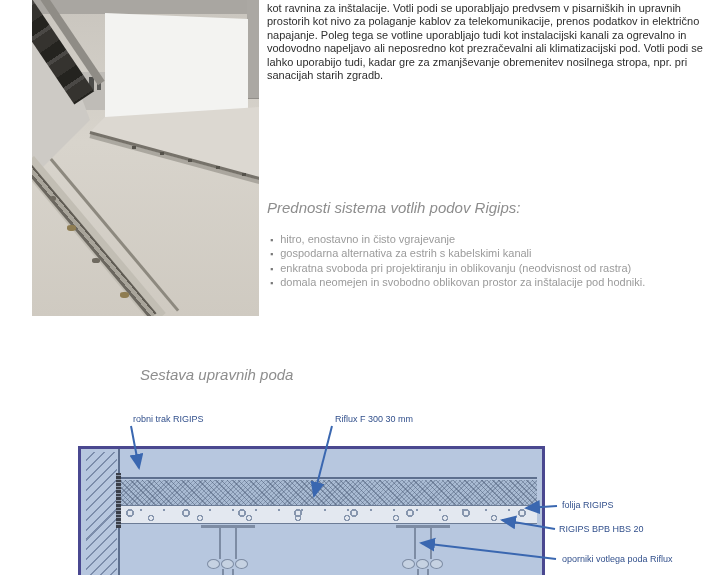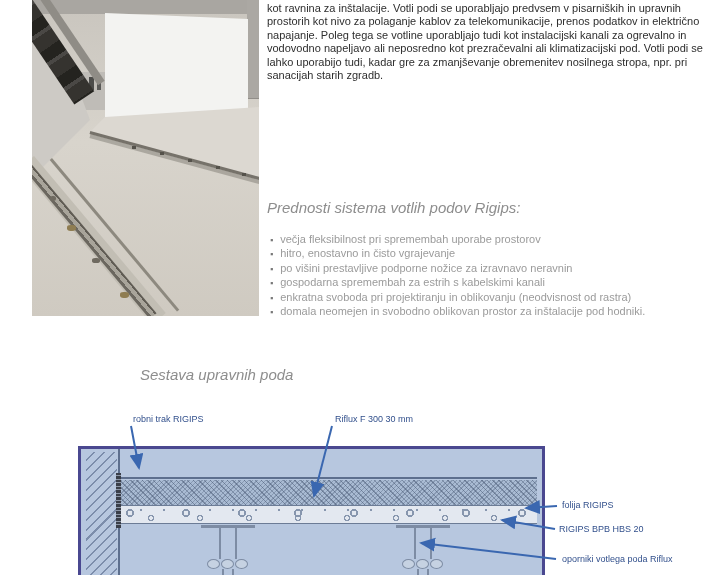--- a/index.html
+++ b/index.html
@@ -115,24 +115,22 @@
     <div class="ph-clump" style="left:18px;top:196px;width:6px;height:5px;background:#6f6a60"></div>
     <div class="ph-clump" style="left:35px;top:225px;width:9px;height:6px"></div>
     <div class="ph-clump" style="left:60px;top:258px;width:8px;height:5px;background:#6f6a60"></div>
     <div class="ph-clump" style="left:88px;top:292px;width:9px;height:6px"></div>
   </div>
 
   <p class="intro">kot ravnina za inštalacije. Votli podi se uporabljajo predvsem v pisarniških in upravnih prostorih kot nivo za polaganje kablov za telekomunikacije, prenos podatkov in električno napajanje. Poleg tega se votline uporabljajo tudi kot instalacijski kanali za ogrevalno in vodovodno napeljavo ali neposredno kot prezračevalni ali klimatizacijski pod. Votli podi se lahko uporabijo tudi, kadar gre za zmanjševanje obremenitev nosilnega stropa, npr. pri sanacijah starih zgradb.</p>
 
   <h2 class="adv-heading">Prednosti sistema votlih podov Rigips:</h2>
   <div class="adv-list">
-      <div class="li"><span class="bullet">▪</span><span class="li-text">večja fleksibilnost pri spremembah uporabe prostorov</span></div>
       <div class="li"><span class="bullet">▪</span><span class="li-text">hitro, enostavno in čisto vgrajevanje</span></div>
-      <div class="li"><span class="bullet">▪</span><span class="li-text">po višini prestavljive podporne nožice za izravnavo neravnin</span></div>
-      <div class="li"><span class="bullet">▪</span><span class="li-text">gospodarna spremembah za estrih s kabelskimi kanali</span></div>
+      <div class="li"><span class="bullet">▪</span><span class="li-text">gospodarna alternativa za estrih s kabelskimi kanali</span></div>
       <div class="li"><span class="bullet">▪</span><span class="li-text">enkratna svoboda pri projektiranju in oblikovanju (neodvisnost od rastra)</span></div>
       <div class="li"><span class="bullet">▪</span><span class="li-text">domala neomejen in svobodno oblikovan prostor za inštalacije pod hodniki.</span></div>
     </div>
 
   <h2 class="comp-heading">Sestava upravnih poda</h2>
 
   <div class="dlabel" style="left:133px;top:414px">robni trak RIGIPS</div>
   <div class="dlabel" style="left:335px;top:414px">Riflux F 300 30 mm</div>
   <div class="dlabel" style="left:562px;top:500px">folija RIGIPS</div>
   <div class="dlabel" style="left:559px;top:524px">RIGIPS BPB HBS 20</div>

